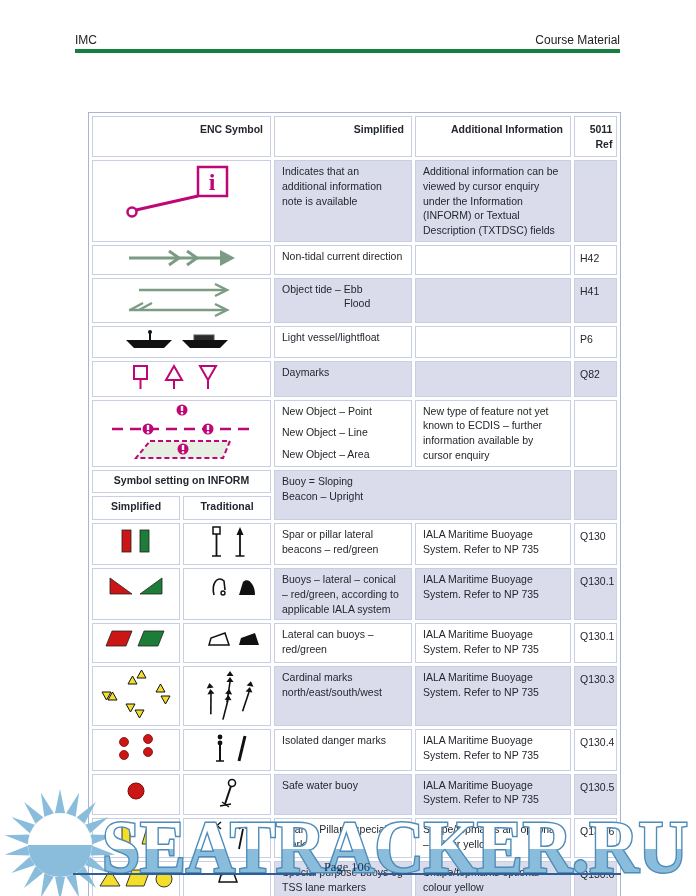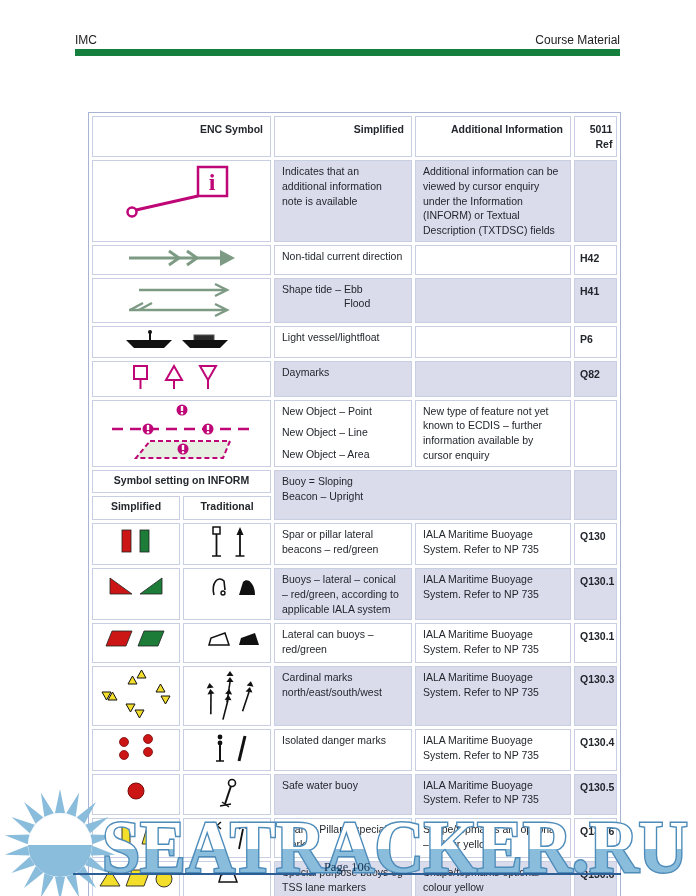--- a/index.html
+++ b/index.html
@@ -2,31 +2,31 @@
 <html><head>
 <meta charset="utf-8">
 <style>
   html,body{margin:0;padding:0;}
   body{width:696px;height:896px;position:relative;background:#fff;overflow:hidden;
        font-family:"Liberation Sans",sans-serif;-webkit-font-smoothing:antialiased;}
 
   
   .pagehead{position:absolute;left:75px;top:28px;width:545px;height:19px;
     display:flex;justify-content:space-between;align-items:flex-end;
-    border-bottom:7px solid #15803d;font-size:12px;color:#222;padding-bottom:2px;}
+    border-bottom:4px solid #15803d;font-size:12px;color:#222;padding-bottom:2px;}
 
   
   .tblwrap{position:absolute;left:88px;top:112px;border:1px solid #a9b3d2;background:#fff;}
   table.enc{border-collapse:separate;border-spacing:3px;background:#fff;}
   table.enc td, table.enc th{border:1px solid #c9cfe2;background:#fff;
     font-size:10.5px;color:#23272d;line-height:1.4;vertical-align:top;}
   th.head{background:#0f4b82;border-color:#0f4b82;color:#fff;font-size:11px;
     text-align:right;padding:5px 7px;font-weight:bold;}
   td.txt{padding:3px 7px;}
-  td.ref{font-weight:bold;font-size:10px;padding:5px 2px 2px 5px;}
+  td.ref{font-weight:normal;font-size:10px;padding:5px 2px 2px 5px;}
   td.sym{text-align:center;vertical-align:middle;}
   tr.lav td.sh{background:#dadcec;}
   td.band{background:#0f4b82;border-color:#0f4b82;color:#fff;font-weight:bold;
     font-size:10.5px;text-align:center;vertical-align:middle;padding:2px;}
   .ind2{padding-left:62px;}
   .nline{margin-bottom:7px;}
   .nline:last-child{margin-bottom:0;}
 
   
   .pagefoot{position:absolute;left:73px;top:860px;width:548px;display:flex;
@@ -100,21 +100,21 @@
       <svg width="130" height="38">
         <line x1="22" y1="10" x2="108" y2="10" stroke="#7d9b84" stroke-width="2.5"></line>
         <polyline points="98,4 110,10 98,16" fill="none" stroke="#7d9b84" stroke-width="2.5"></polyline>
         <line x1="12" y1="30" x2="108" y2="30" stroke="#7d9b84" stroke-width="2.5"></line>
         <polyline points="98,24 110,30 98,36" fill="none" stroke="#7d9b84" stroke-width="2.5"></polyline>
         <line x1="13" y1="30" x2="26" y2="23" stroke="#7d9b84" stroke-width="2.5"></line>
         <line x1="22" y1="30" x2="35" y2="23" stroke="#7d9b84" stroke-width="2.5"></line>
       </svg>
     </td>
     <td class="txt sh">
-      <div>Shape tide – Ebb</div>
+      <div>Object tide – Ebb</div>
       <div class="ind2">Flood</div>
     </td>
     <td class="txt sh"></td>
     <td class="ref sh">H41</td>
   </tr>
 
   <tr>
     <td class="sym" colspan="2" height="22">
       <svg width="120" height="24">
         <circle cx="28" cy="4" r="2" fill="#111"></circle>

